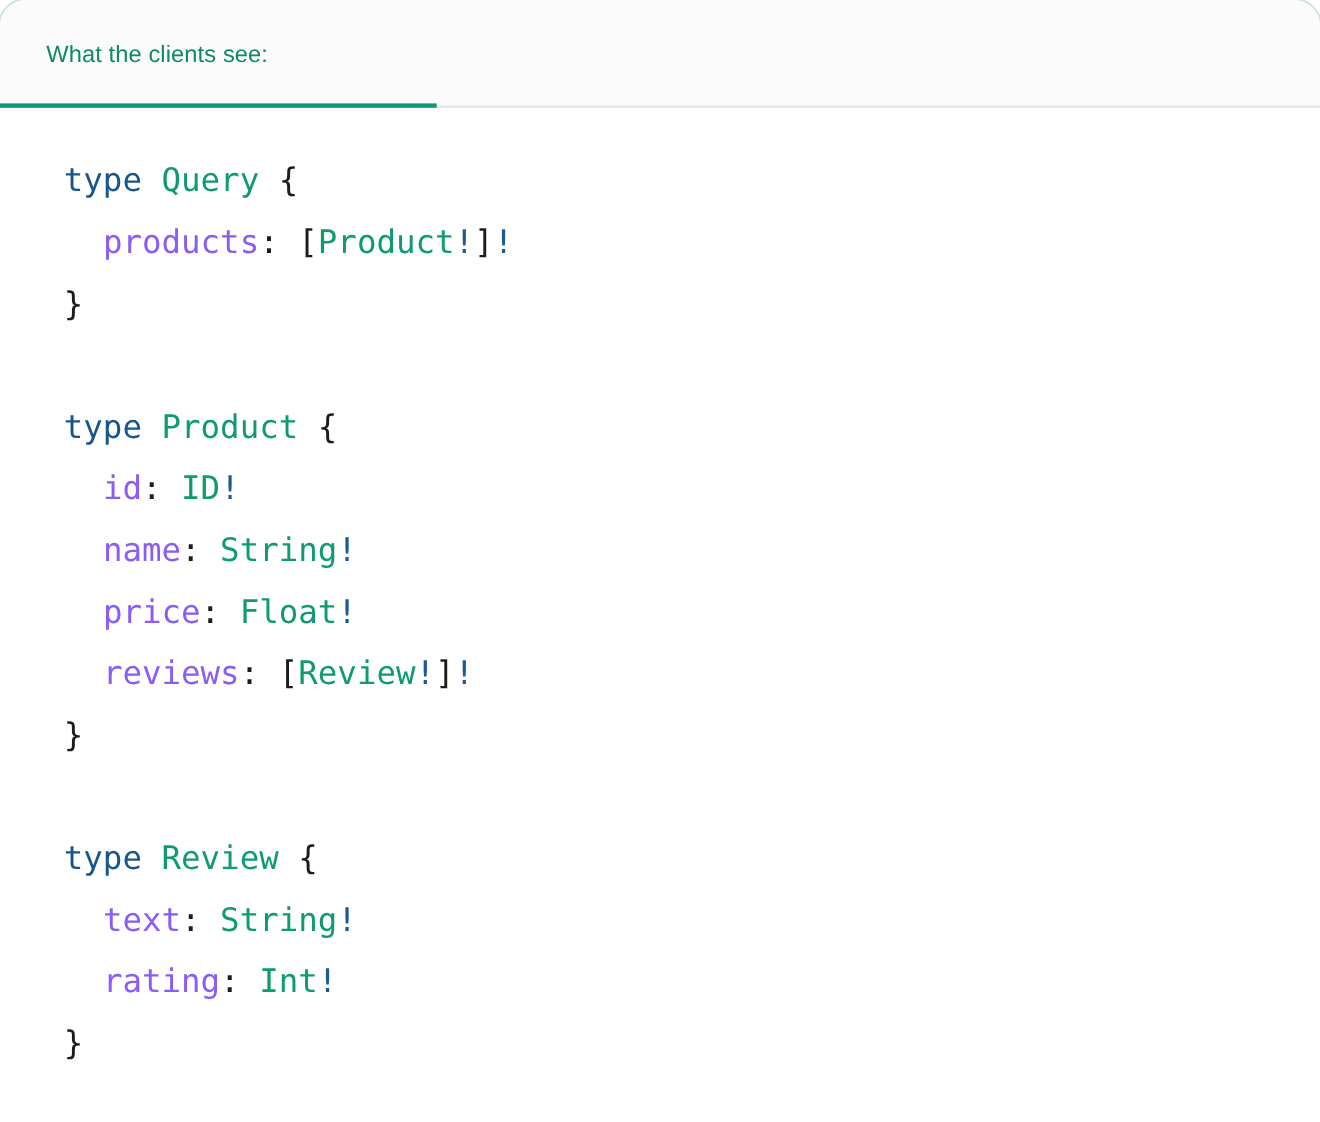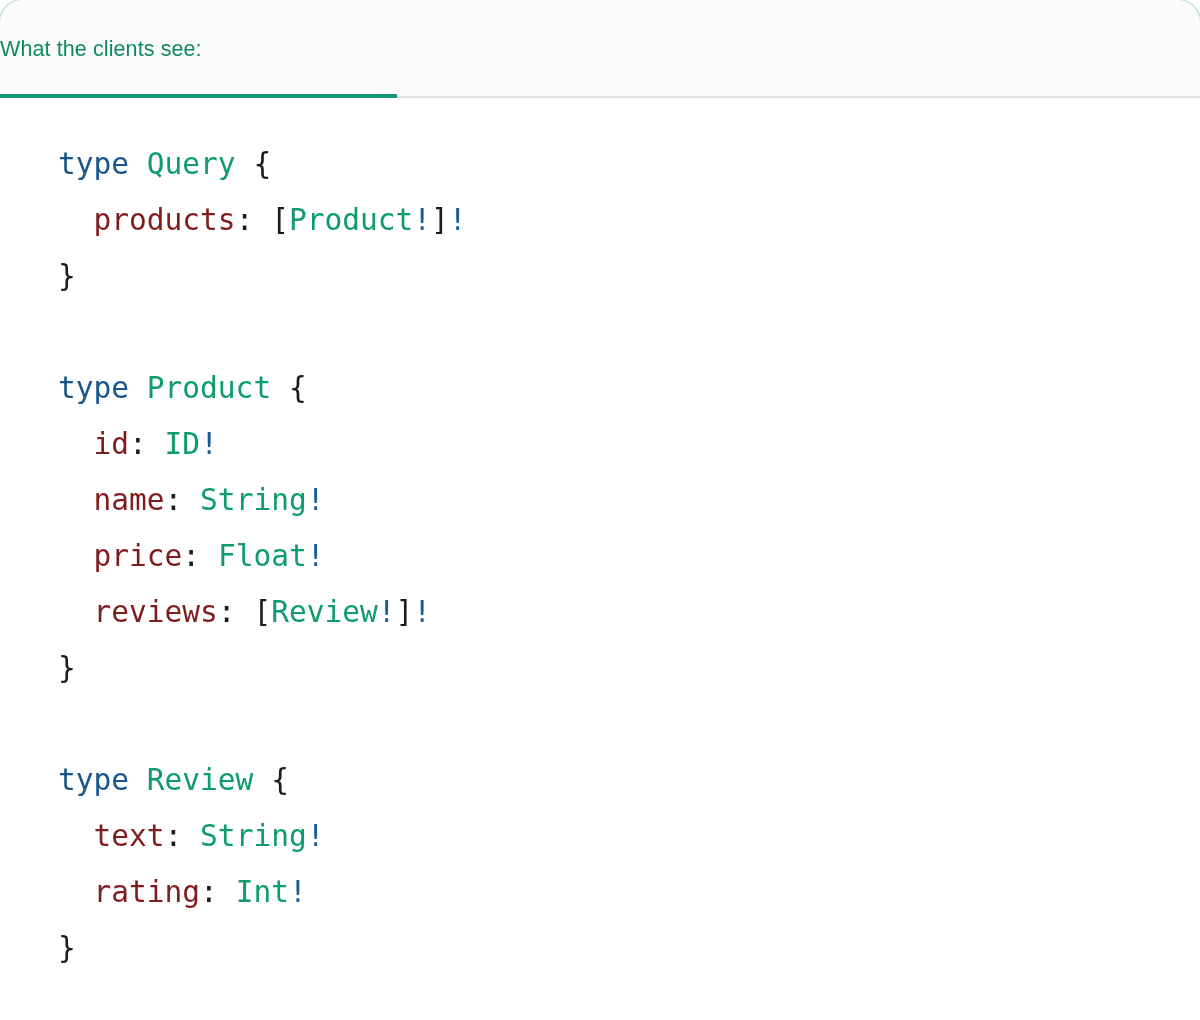--- a/index.html
+++ b/index.html
@@ -46,20 +46,21 @@
   }
   .tab {
     position: absolute;
     left: 0;
     top: 0;
     width: 397px;
     height: 98px;
     display: flex;
     align-items: center;
     box-sizing: border-box;
+    padding-left: 42px;
     background: transparent;
   }
   .tab-label {
     font-family: "Liberation Sans", sans-serif;
     font-size: 21.5px;
     font-weight: 400;
     color: #0e8a63;
     letter-spacing: 0.1px;
     white-space: nowrap;
   }
@@ -96,21 +97,21 @@
   }
   .ln.blank {
     height: 56px;
   }
 
   
   .tok-kw    { color: #17558c; }
   .tok-type  { color: #0f9b72; }
   .tok-bang  { color: #1a5a96; }
   .tok-punct { color: #1c1c1c; }
-  .tok-field { color: #7f1d1d; }
+  .tok-field { color: #8b5cf6; }
 </style>
 </head>
 <body>
 
 <div class="card">
 
   <div class="tabbar">
     <div class="tabbar-rule"></div>
 
     <div class="tab">

